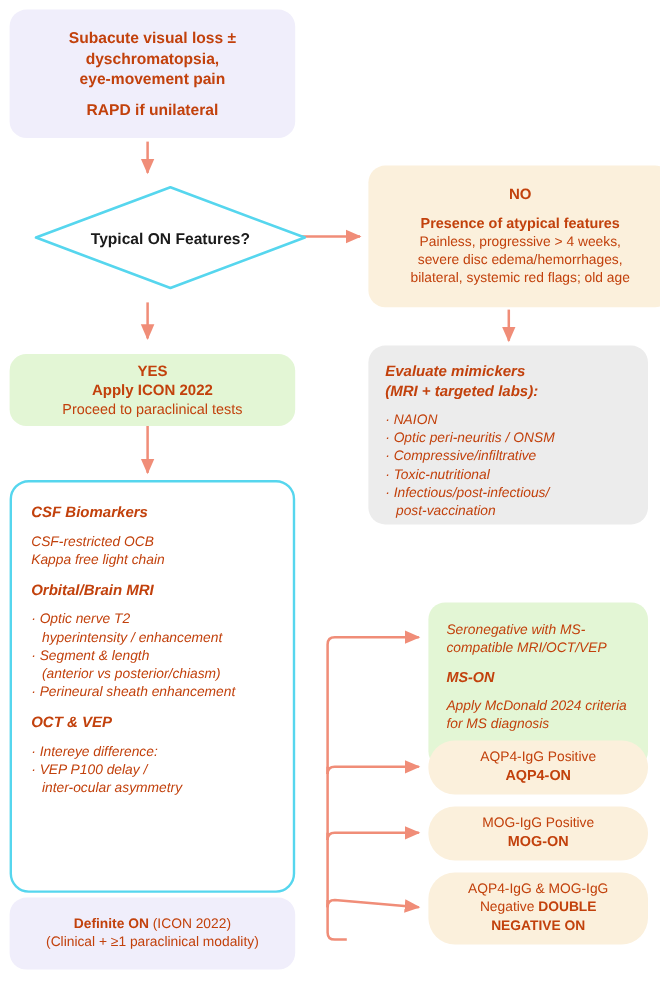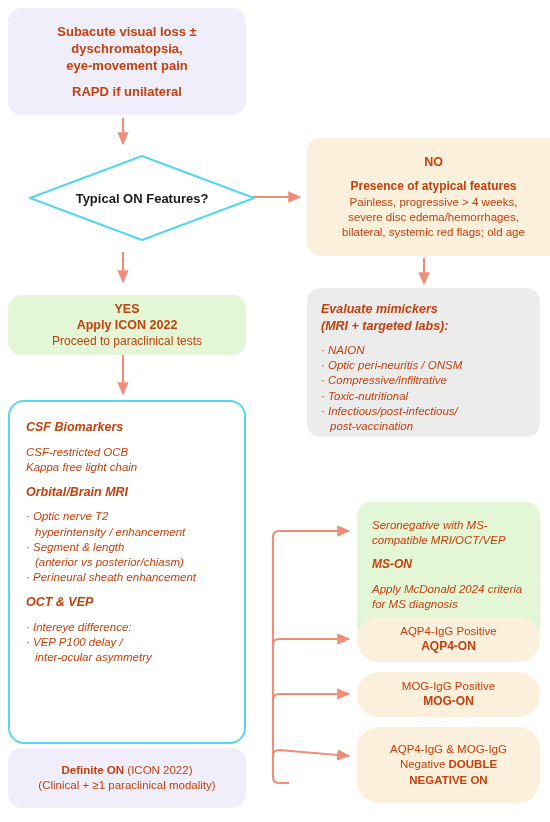--- a/index.html
+++ b/index.html
@@ -172,19 +172,19 @@
   <div class="node fill-amber center" style="left:357px; top:617px; width:183px; height:45px; border-radius:22px; display:flex; flex-direction:column; justify-content:center; font-size:11.5px;">
     <span class="ln">AQP4-IgG Positive</span>
     <span class="ln b" style="font-size:12px;">AQP4-ON</span>
   </div>
 
   <div class="node fill-amber center" style="left:357px; top:672px; width:183px; height:45px; border-radius:22px; display:flex; flex-direction:column; justify-content:center; font-size:11.5px;">
     <span class="ln">MOG-IgG Positive</span>
     <span class="ln b" style="font-size:12px;">MOG-ON</span>
   </div>
 
-  <div class="node fill-amber center" style="left:357px; top:727px; width:183px; height:76px; border-radius:22px; display:flex; flex-direction:column; justify-content:center; font-size:11.5px;">
+  <div class="node fill-amber center" style="left:357px; top:727px; width:183px; height:60px; border-radius:22px; display:flex; flex-direction:column; justify-content:center; font-size:11.5px;">
     <span class="ln">AQP4-IgG &amp; MOG-IgG</span>
     <span class="ln"><span>Negative </span><span class="b">DOUBLE</span></span>
     <span class="ln b">NEGATIVE ON</span>
   </div>
 
 </div>
 
 </body></html>

